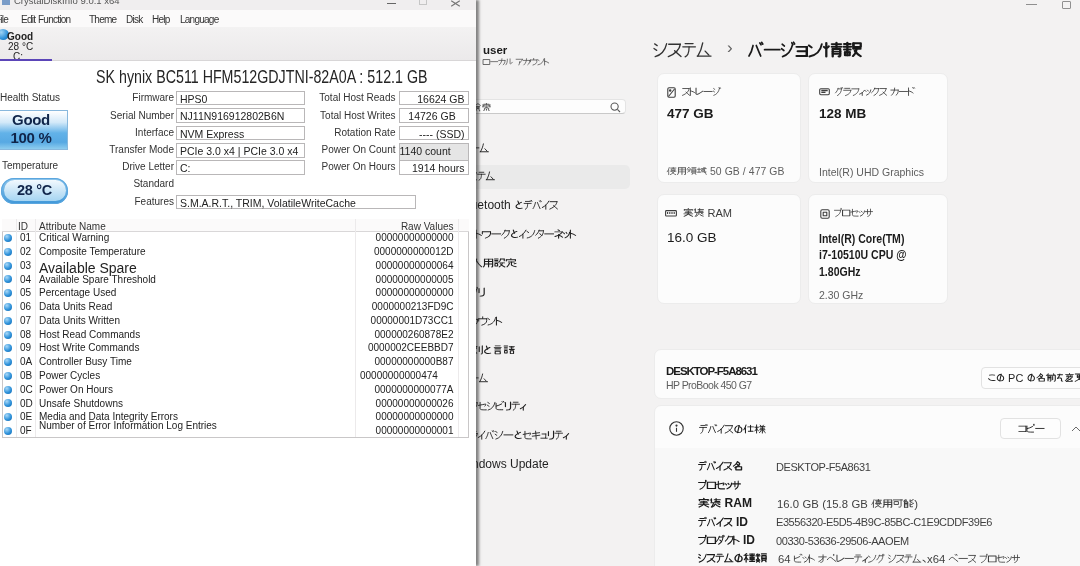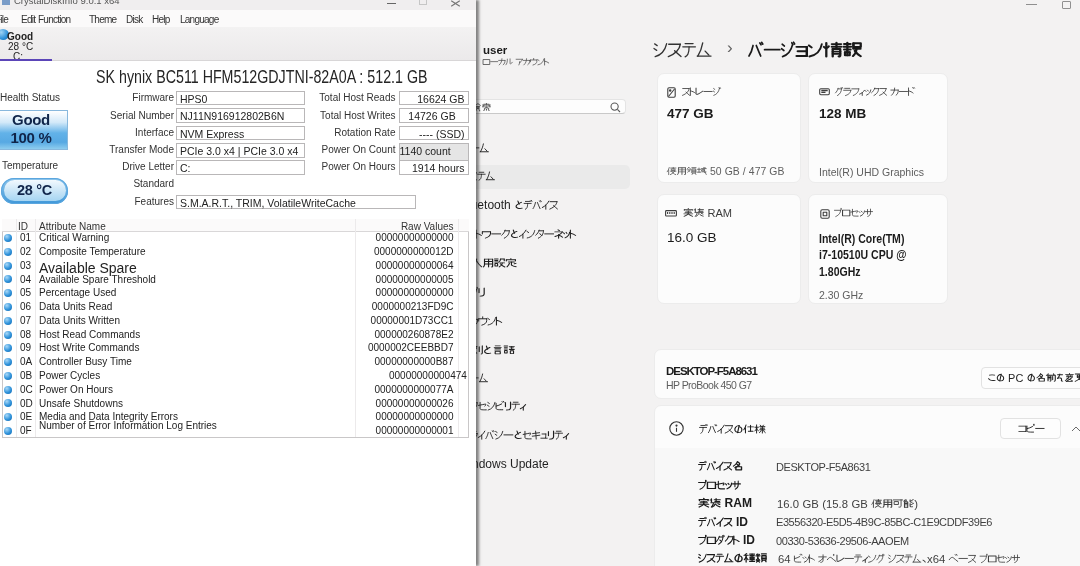--- a/index.html
+++ b/index.html
@@ -1372,21 +1372,21 @@
 <div class="abs" style="left:26px;top:342.4px;font-size:10px;color:#222">09</div>
 <div class="abs" style="left:45px;top:342.4px;font-size:10px;color:#222">Host Write Commands</div>
 <div class="abs" style="left:373.9px;top:342.4px;font-size:10px;color:#222">0000002CEEBBD7</div>
 <div class="abs" style="left:9.5px;top:358.0px;width:8px;height:8px;border-radius:50%;background:radial-gradient(circle at 35% 30%,#a8d8f8,#2f92da 55%,#0d62aa)"></div>
 <div class="abs" style="left:26px;top:356.2px;font-size:10px;color:#222">0A</div>
 <div class="abs" style="left:45px;top:356.2px;font-size:10px;color:#222">Controller Busy Time</div>
 <div class="abs" style="left:380.5px;top:356.2px;font-size:10px;color:#222">00000000000B87</div>
 <div class="abs" style="left:9.5px;top:371.8px;width:8px;height:8px;border-radius:50%;background:radial-gradient(circle at 35% 30%,#a8d8f8,#2f92da 55%,#0d62aa)"></div>
 <div class="abs" style="left:26px;top:370.0px;font-size:10px;color:#222">0B</div>
 <div class="abs" style="left:45px;top:370.0px;font-size:10px;color:#222">Power Cycles</div>
-<div class="abs" style="left:395px;top:370.0px;font-size:10px;color:#222">00000000000474</div>
+<div class="abs" style="left:366px;top:370.0px;font-size:10px;color:#222">00000000000474</div>
 <div class="abs" style="left:9.5px;top:385.6px;width:8px;height:8px;border-radius:50%;background:radial-gradient(circle at 35% 30%,#a8d8f8,#2f92da 55%,#0d62aa)"></div>
 <div class="abs" style="left:26px;top:383.8px;font-size:10px;color:#222">0C</div>
 <div class="abs" style="left:45px;top:383.8px;font-size:10px;color:#222">Power On Hours</div>
 <div class="abs" style="left:380.5px;top:383.8px;font-size:10px;color:#222">0000000000077A</div>
 <div class="abs" style="left:9.5px;top:399.4px;width:8px;height:8px;border-radius:50%;background:radial-gradient(circle at 35% 30%,#a8d8f8,#2f92da 55%,#0d62aa)"></div>
 <div class="abs" style="left:26px;top:397.6px;font-size:10px;color:#222">0D</div>
 <div class="abs" style="left:45px;top:397.6px;font-size:10px;color:#222">Unsafe Shutdowns</div>
 <div class="abs" style="left:381.6px;top:397.6px;font-size:10px;color:#222">00000000000026</div>
 <div class="abs" style="left:9.5px;top:413.1px;width:8px;height:8px;border-radius:50%;background:radial-gradient(circle at 35% 30%,#a8d8f8,#2f92da 55%,#0d62aa)"></div>
 <div class="abs" style="left:26px;top:411.3px;font-size:10px;color:#222">0E</div>

